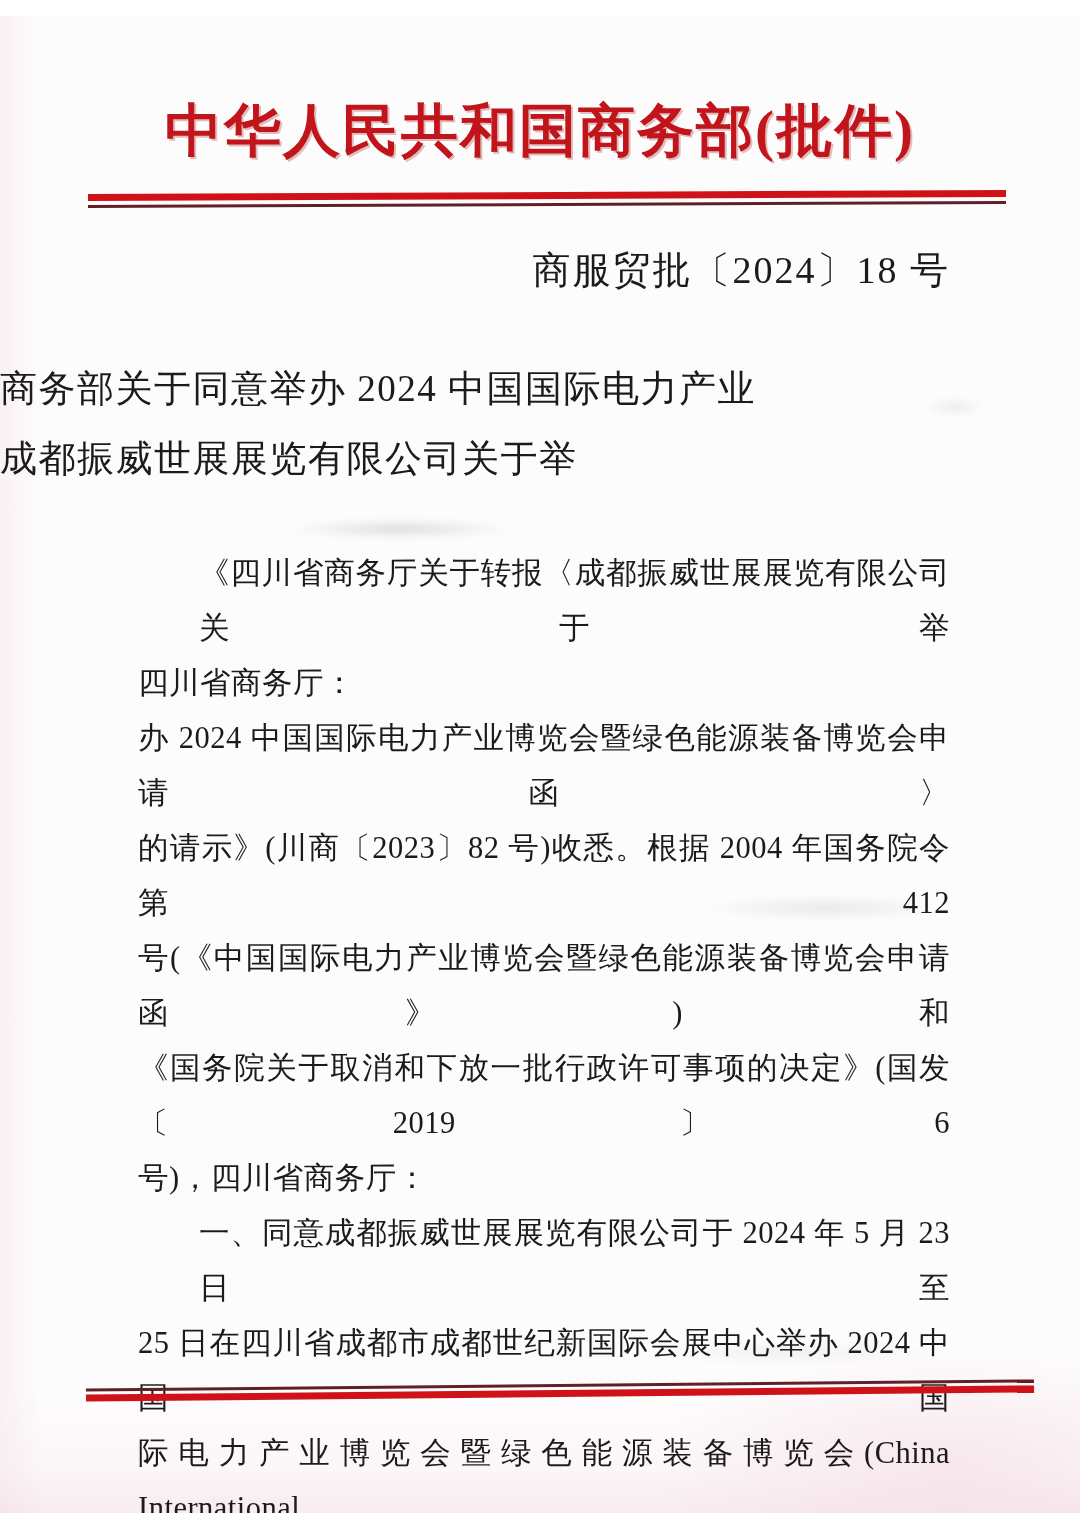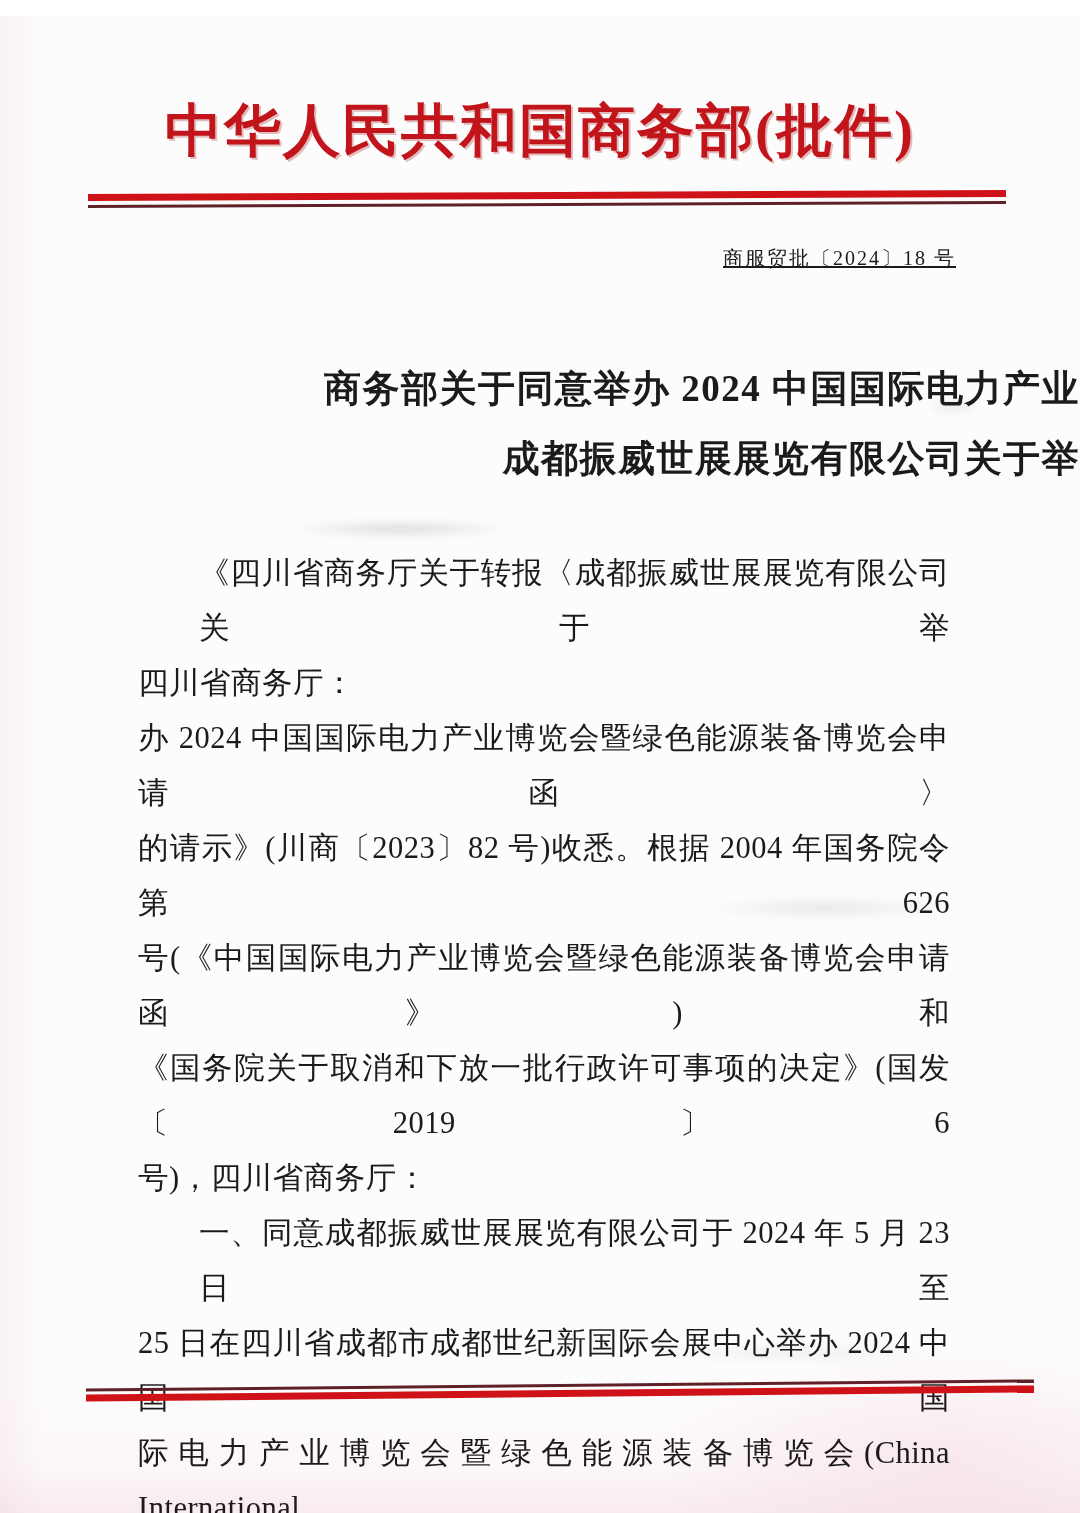--- a/index.html
+++ b/index.html
@@ -47,35 +47,34 @@
   .rule-top .bar-thin  { height: 2.5px; background: var(--rule-dark, #5f2127); }
 
   .rule-bottom { top: 1368px; left: 86px; width: 948px; transform: rotate(-0.55deg); }
   .rule-bottom .bar-thin  { height: 2.5px; background: var(--rule-dark, #5f2127); }
   .rule-bottom .bar-gap   { height: 3px; }
   .rule-bottom .bar-thick { height: 7px; background: var(--rule-red, #cf1217); }
 
   .doc-number {
     position: absolute;
     top: 229px;
-    right: 124px;
-    font-size: 20px;
+    right: 130px;
+    font-size: 38px;
     letter-spacing: 2px;
     white-space: nowrap;
-    text-decoration: underline;
   }
 
   
   .doc-title {
     position: absolute;
     top: 338px;
     left: 0;
     width: 100%;
-    text-align: right;
-    font-weight: 700;
+    text-align: left;
+    font-weight: 400;
     font-size: 37px;
     line-height: 70px;
     letter-spacing: 1.5px;
   }
 
   
   .doc-body {
     position: absolute;
     top: 530px;
     left: 138px;
@@ -122,21 +121,21 @@
 
   <div class="doc-title">
     <div>商务部关于同意举办 2024 中国国际电力产业</div>
     <div>成都振威世展展览有限公司关于举</div>
   </div>
 
   <div class="doc-body" id="body-lines">
       <div class="body-line indent justify">《四川省商务厅关于转报〈成都振威世展展览有限公司关于举</div>
       <div class="body-line">四川省商务厅：</div>
       <div class="body-line justify">办 2024 中国国际电力产业博览会暨绿色能源装备博览会申请函〉</div>
-      <div class="body-line justify">的请示》(川商〔2023〕82 号)收悉。根据 2004 年国务院令第 626</div>
+      <div class="body-line justify">的请示》(川商〔2023〕82 号)收悉。根据 2004 年国务院令第 412</div>
       <div class="body-line justify">号(《中国国际电力产业博览会暨绿色能源装备博览会申请函》)和</div>
       <div class="body-line justify">《国务院关于取消和下放一批行政许可事项的决定》(国发〔2019〕6</div>
       <div class="body-line">号)，四川省商务厅：</div>
       <div class="body-line indent justify">一、同意成都振威世展展览有限公司于 2024 年 5 月 23 日至</div>
       <div class="body-line justify">25 日在四川省成都市成都世纪新国际会展中心举办 2024 中国国</div>
       <div class="body-line justify">际电力产业博览会暨绿色能源装备博览会(China International</div>
     </div>
 
   <div class="rule rule-bottom">
     <span class="bar bar-thin"></span>

